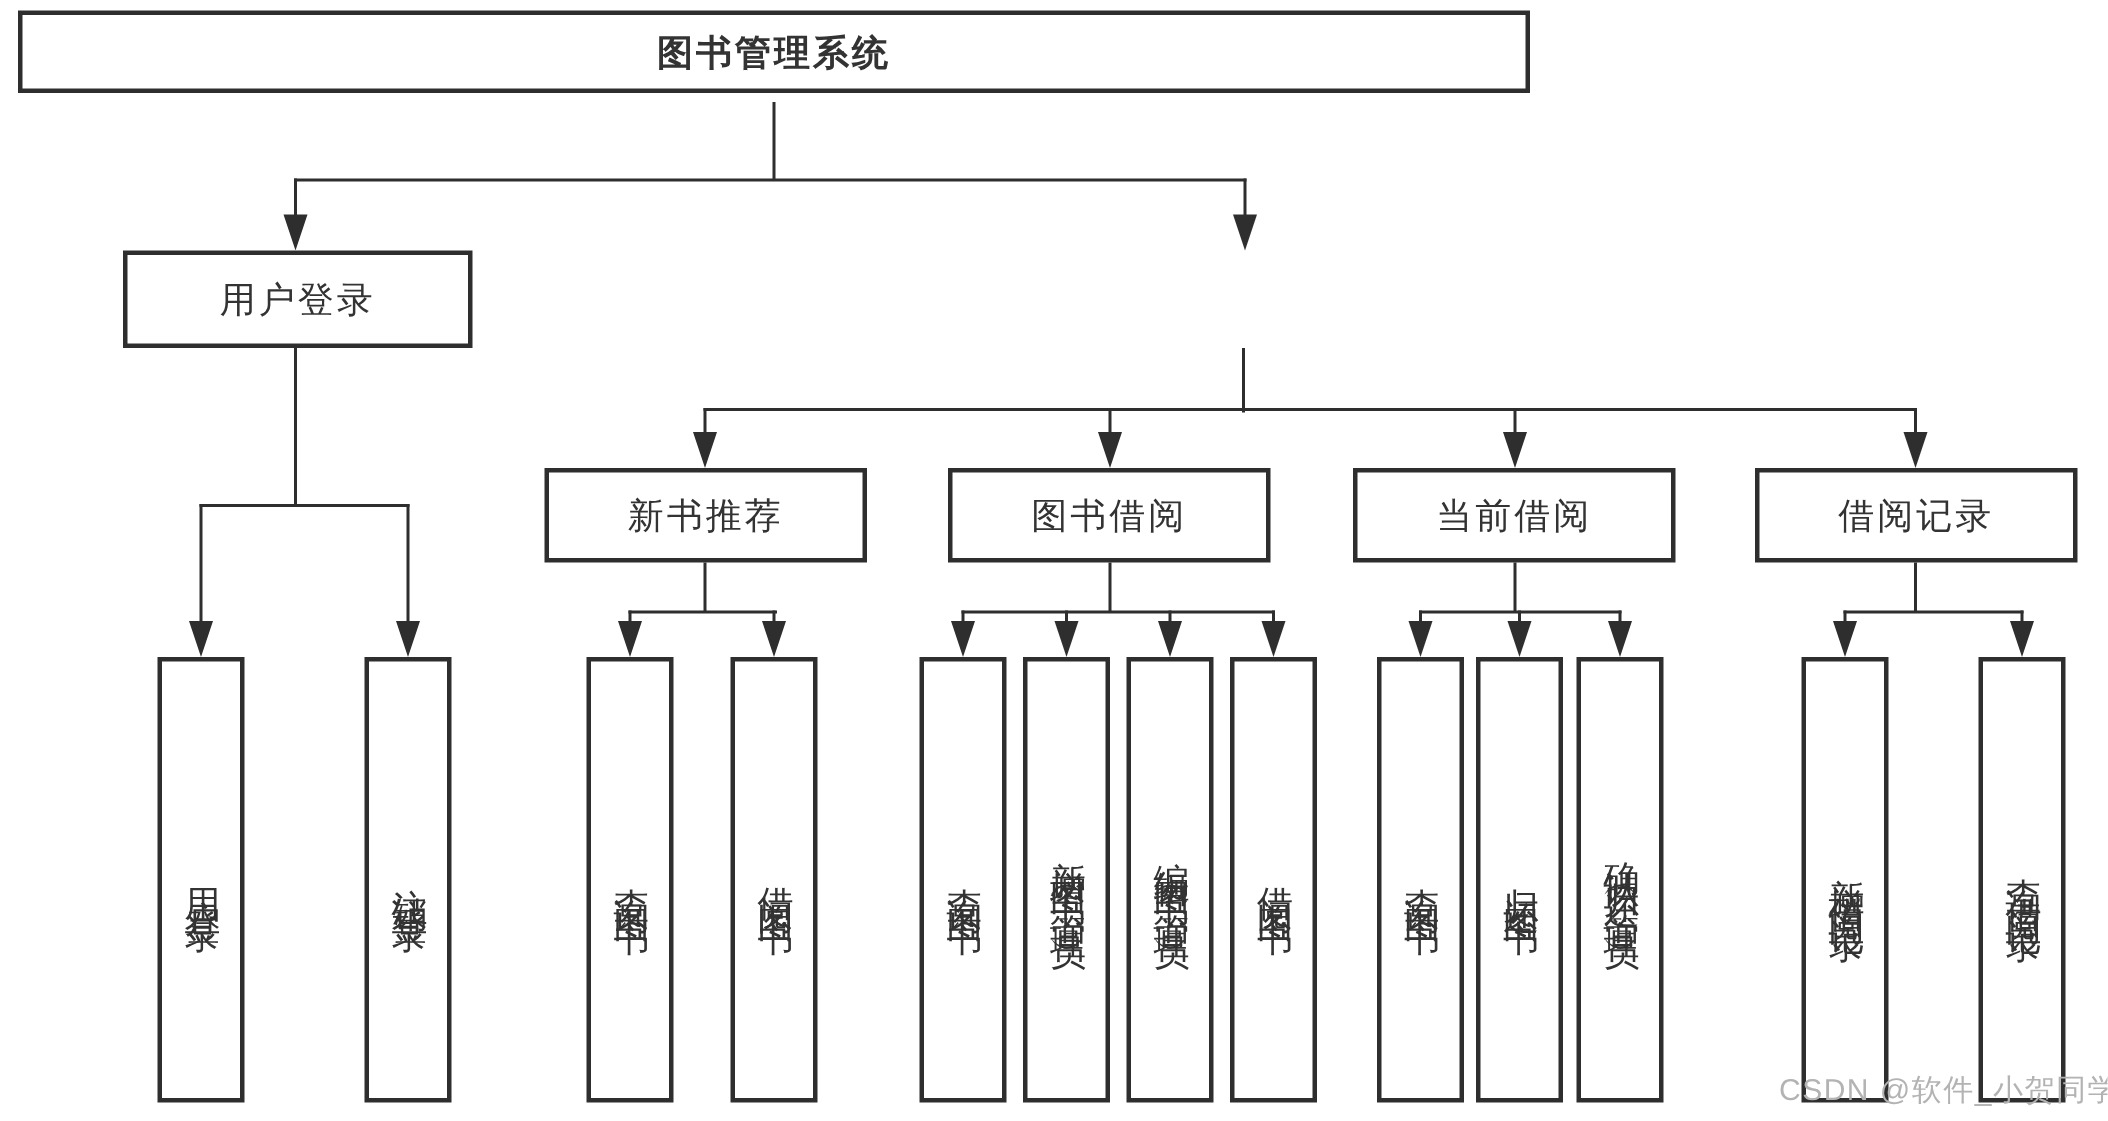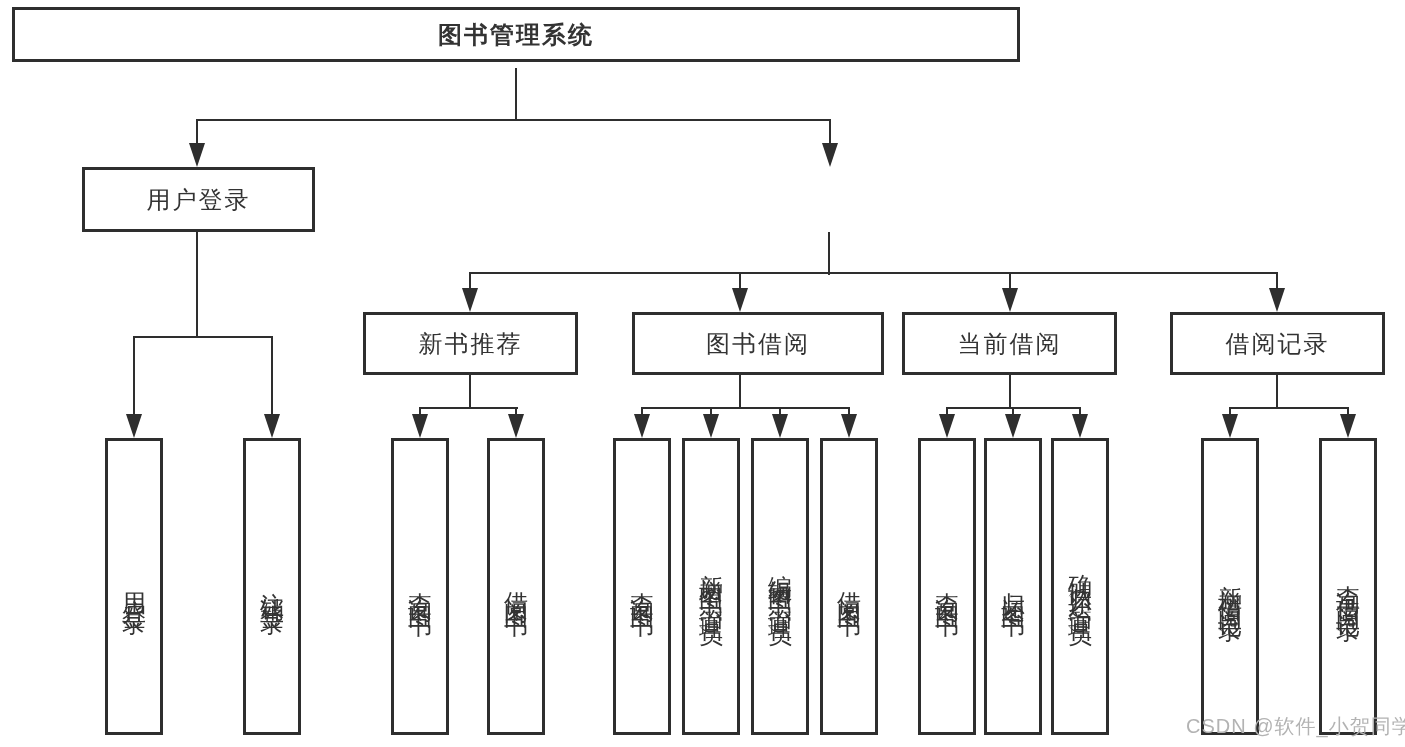--- a/index.html
+++ b/index.html
@@ -105,21 +105,21 @@
     <div class="arrow" style="left:462px;  top:288px;"></div>
     <div class="vline" style="left:739px;  top:272px; height:20px;"></div>
     <div class="arrow" style="left:732px;  top:288px;"></div>
     <div class="vline" style="left:1009px; top:272px; height:20px;"></div>
     <div class="arrow" style="left:1002px; top:288px;"></div>
     <div class="vline" style="left:1276px; top:272px; height:20px;"></div>
     <div class="arrow" style="left:1269px; top:288px;"></div>
   </div>
 
   <div class="box" style="left:363px;  top:312px; width:215px; height:63px;">新书推荐</div>
-  <div class="box" style="left:632px;  top:312px; width:252px; height:63px;">图书借阅</div>
+  <div class="box" style="left:632px;  top:312px; width:215px; height:63px;">图书借阅</div>
   <div class="box" style="left:1170px; top:312px; width:215px; height:63px;">借阅记录</div>
   <div class="box" style="left:902px;  top:312px; width:215px; height:63px;">当前借阅</div>
 
   <div>
     <div class="vline" style="left:469px; top:375px; height:33px;"></div>
     <div class="hline" style="left:419px; top:407px; width:99px;"></div>
     <div class="vline" style="left:419px; top:407px; height:12px;"></div>
     <div class="arrow" style="left:412px; top:414px;"></div>
     <div class="vline" style="left:515px; top:407px; height:12px;"></div>
     <div class="arrow" style="left:508px; top:414px;"></div>

